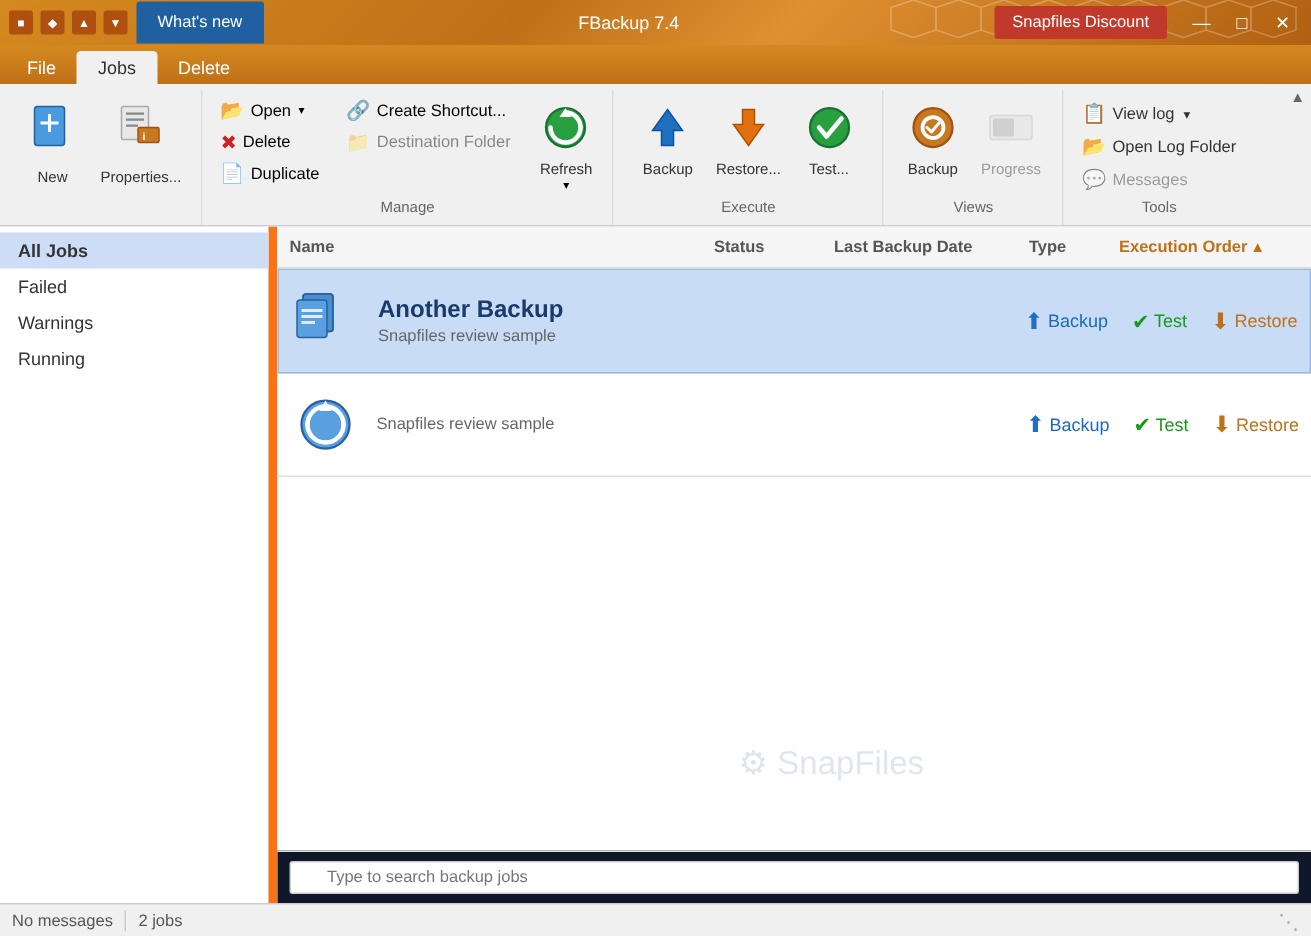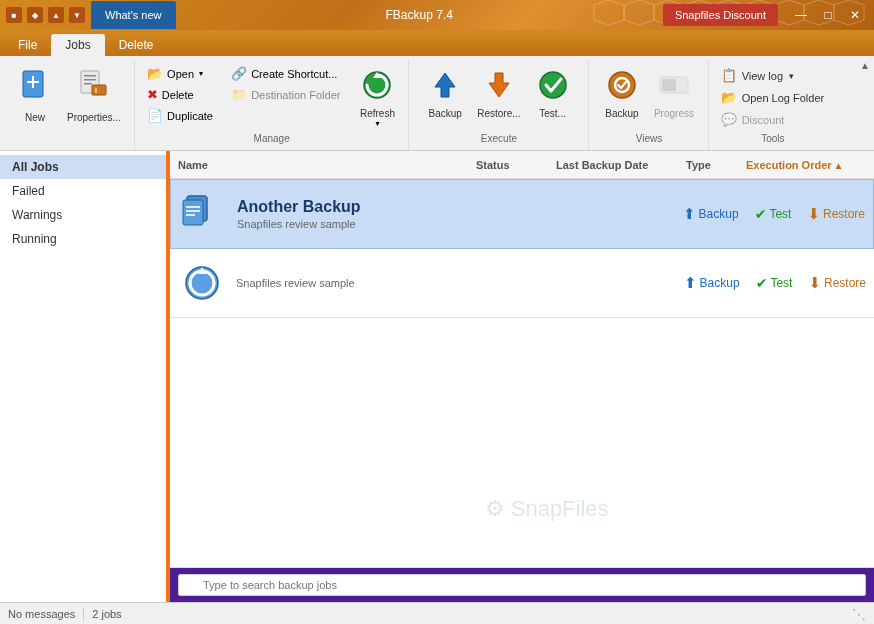--- a/index.html
+++ b/index.html
@@ -15,21 +15,21 @@
     .ribbon-btn { display: flex; flex-direction: column; align-items: center; cursor: pointer; padding: 3px 5px; border-radius: 3px; min-width: 44px; }
     .ribbon-btn .label { font-size: 10px; color: #333; text-align: center; margin-top: 2px; }
     .ribbon-btn-small { display: flex; align-items: center; gap: 4px; cursor: pointer; padding: 2px 4px; border-radius: 2px; white-space: nowrap; font-size: 11px; }
     .tool-btn { display: flex; align-items: center; gap: 4px; font-size: 11px; cursor: pointer; padding: 2px 4px; border-radius: 2px; color: #333; }
 
     .ribbon-collapse { position: absolute; right: 4px; top: 4px; font-size: 10px; cursor: pointer; color: #666; }
 
     
     .main-area { display: flex; flex: 1; overflow: hidden; }
 
-    .sidebar { width: 170px; background: white; border-right: 4px solid #f97316; padding: 4px 0; flex-shrink: 0; }
+    .sidebar { width: 185px; background: white; border-right: 6px solid #f97316; padding: 4px 0; flex-shrink: 0; }
     .sidebar-item { padding: 5px 12px; cursor: pointer; font-size: 12px; color: #333; }
     .sidebar-item.active { background: #ccddf5; font-weight: bold; }
 
     .content-area { flex: 1; display: flex; flex-direction: column; background: white; }
 
     
     .table-header { display: flex; align-items: center; background: #f5f5f5; border-bottom: 1px solid #ddd; padding: 4px 8px; font-size: 11px; color: #555; font-weight: 600; min-height: 28px; }
     .col-name { flex: 1; }
     .col-status { width: 80px; }
     .col-last-backup { width: 130px; }
@@ -47,21 +47,21 @@
     .job-desc { font-size: 11px; color: #666; }
     .job-actions { display: flex; gap: 16px; align-items: center; }
     .job-action-link { display: flex; align-items: center; gap: 3px; text-decoration: none; font-size: 12px; color: #1a6abf; cursor: pointer; }
     .job-action-link.test { color: #1a9a1a; }
     .job-action-link.restore { color: #c07018; }
 
     
     .watermark { position: absolute; bottom: 80px; left: 50%; transform: translateX(-30%); opacity: 0.15; font-size: 22px; color: #2060a0; pointer-events: none; white-space: nowrap; }
 
     
-    .search-bar { padding: 6px 8px; border-top: 1px solid #ddd; background: #4c1d95; }
+    .search-bar { padding: 6px 8px; border-top: 1px solid #ddd; background: #0f172a; }
     .search-input { width: 100%; padding: 4px 8px 4px 24px; border: 1px solid #ccc; border-radius: 2px; font-size: 11px; background: white; position: relative; }
     .search-wrapper { position: relative; }
     .search-icon-inner { position: absolute; left: 6px; top: 50%; transform: translateY(-50%); font-size: 12px; color: #888; }
 
     
     .status-bar { display: flex; align-items: center; background: #f0f0f0; border-top: 1px solid #ccc; height: 22px; padding: 0 8px; font-size: 11px; color: #555; }
     .status-divider { width: 1px; height: 14px; background: #ccc; margin: 0 8px; }
     .status-resize { margin-left: auto; color: #aaa; font-size: 14px; }
 
     
@@ -259,21 +259,21 @@
         <span style="font-size:13px;">📋</span>
         <span>View log</span>
         <span style="font-size:9px;margin-left:2px;">▾</span>
       </div>
       <div class="tool-btn">
         <span style="font-size:13px;">📂</span>
         <span>Open Log Folder</span>
       </div>
       <div class="tool-btn ribbon-disabled">
         <span style="font-size:13px;">💬</span>
-        <span>Discount</span>
+        <span>Messages</span>
       </div>
     </div>
     <span class="ribbon-group-label">Tools</span>
   </div>
 
   <div class="ribbon-collapse">▲</div>
 </div>
 
 <div class="main-area" style="position:relative;">
 

